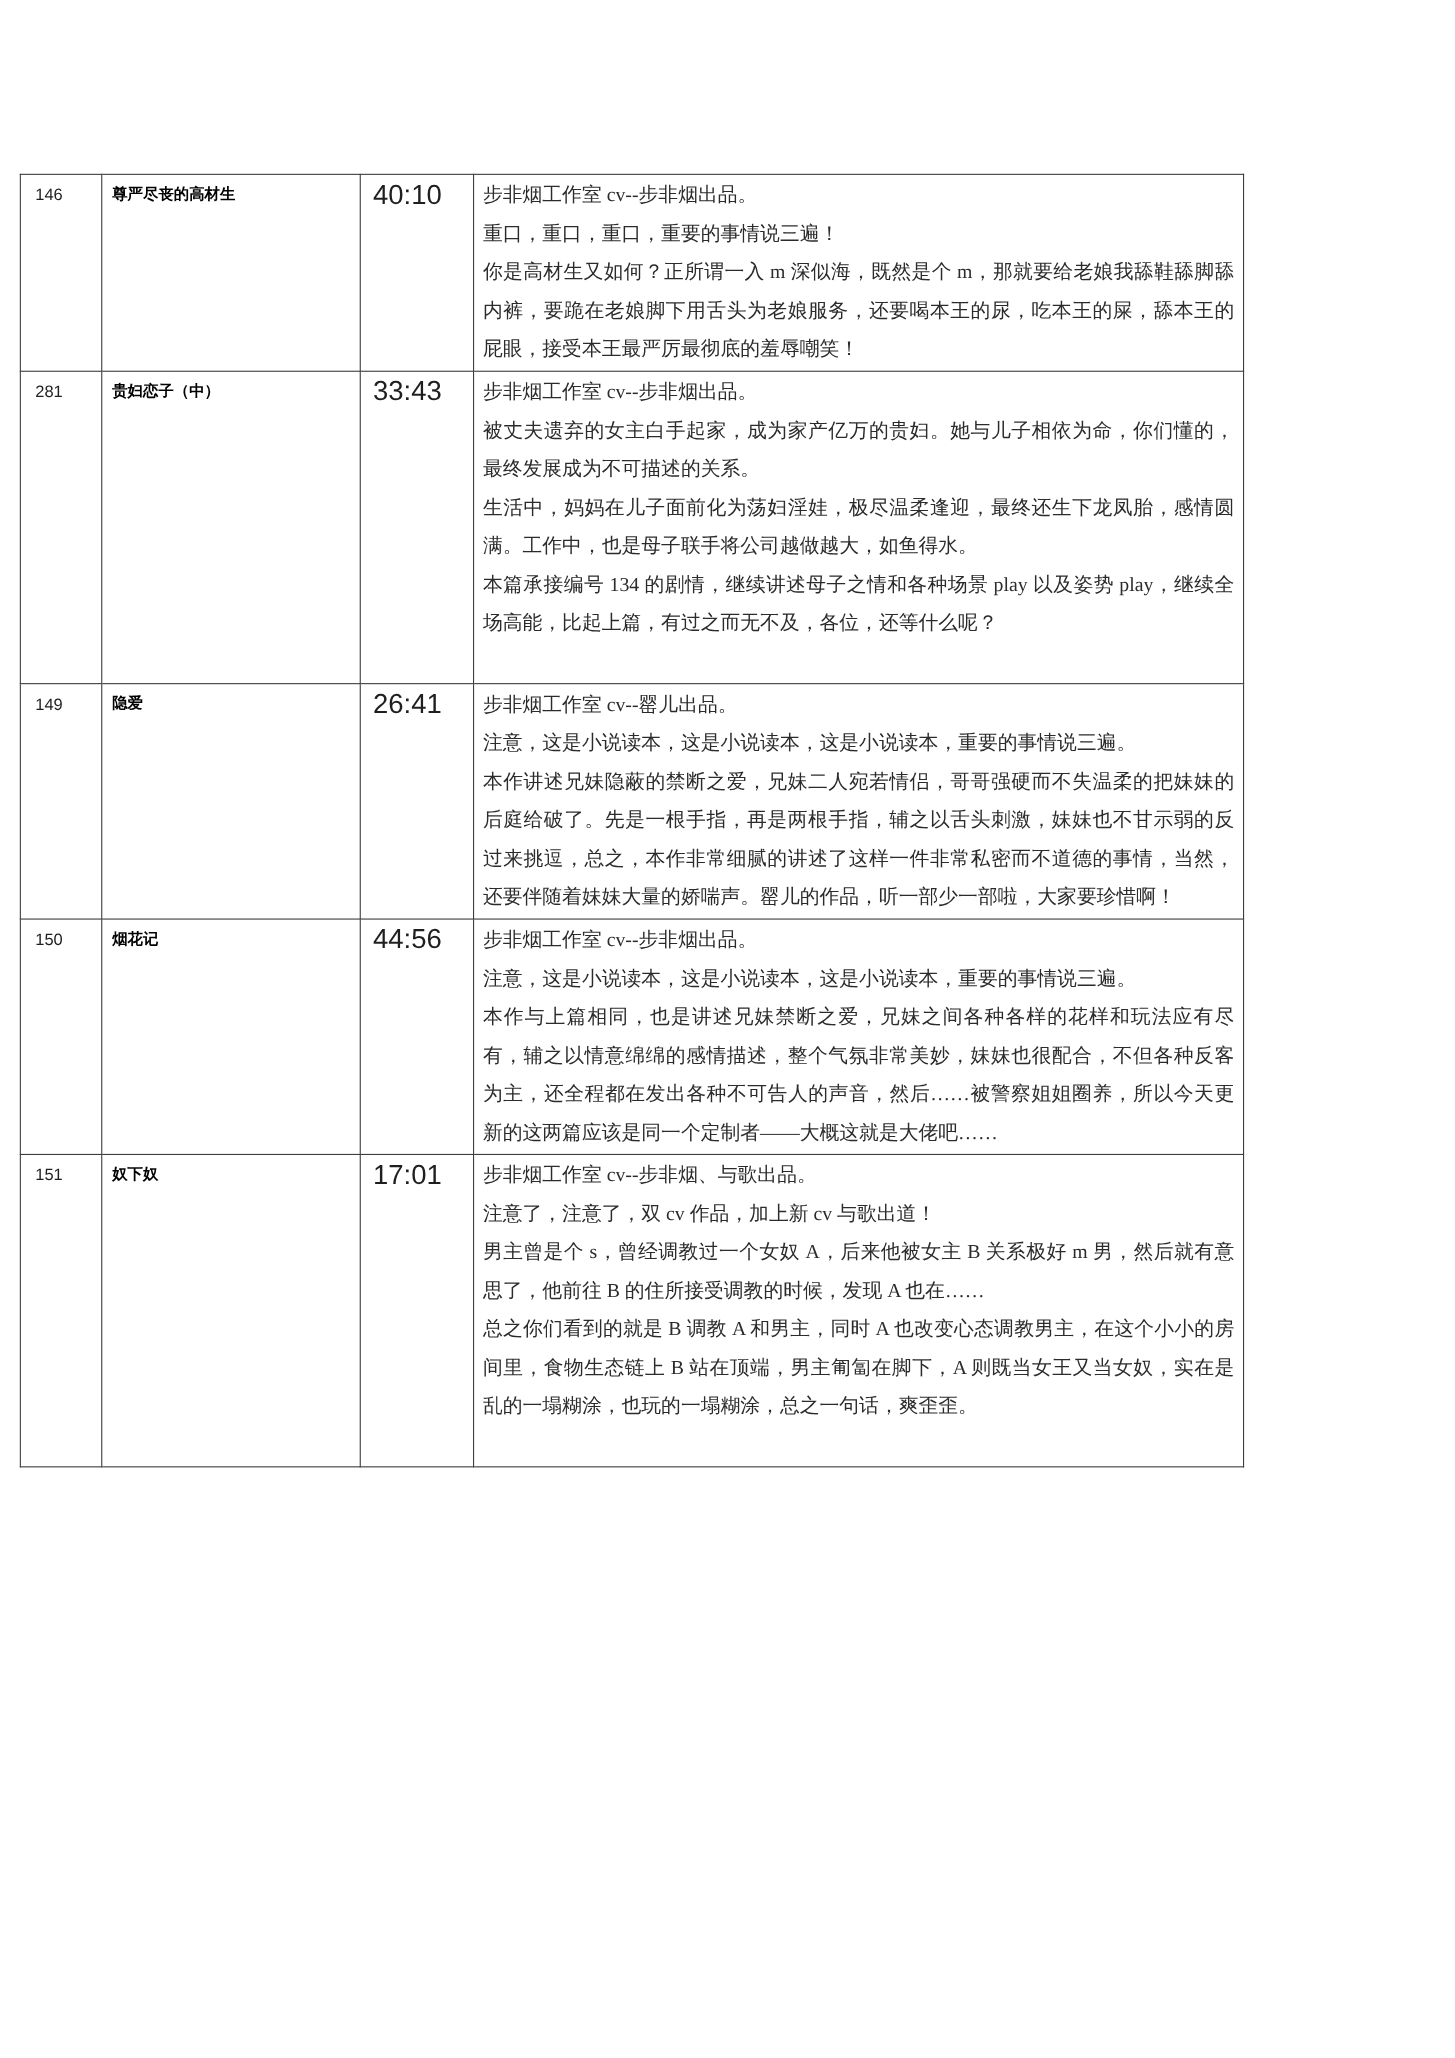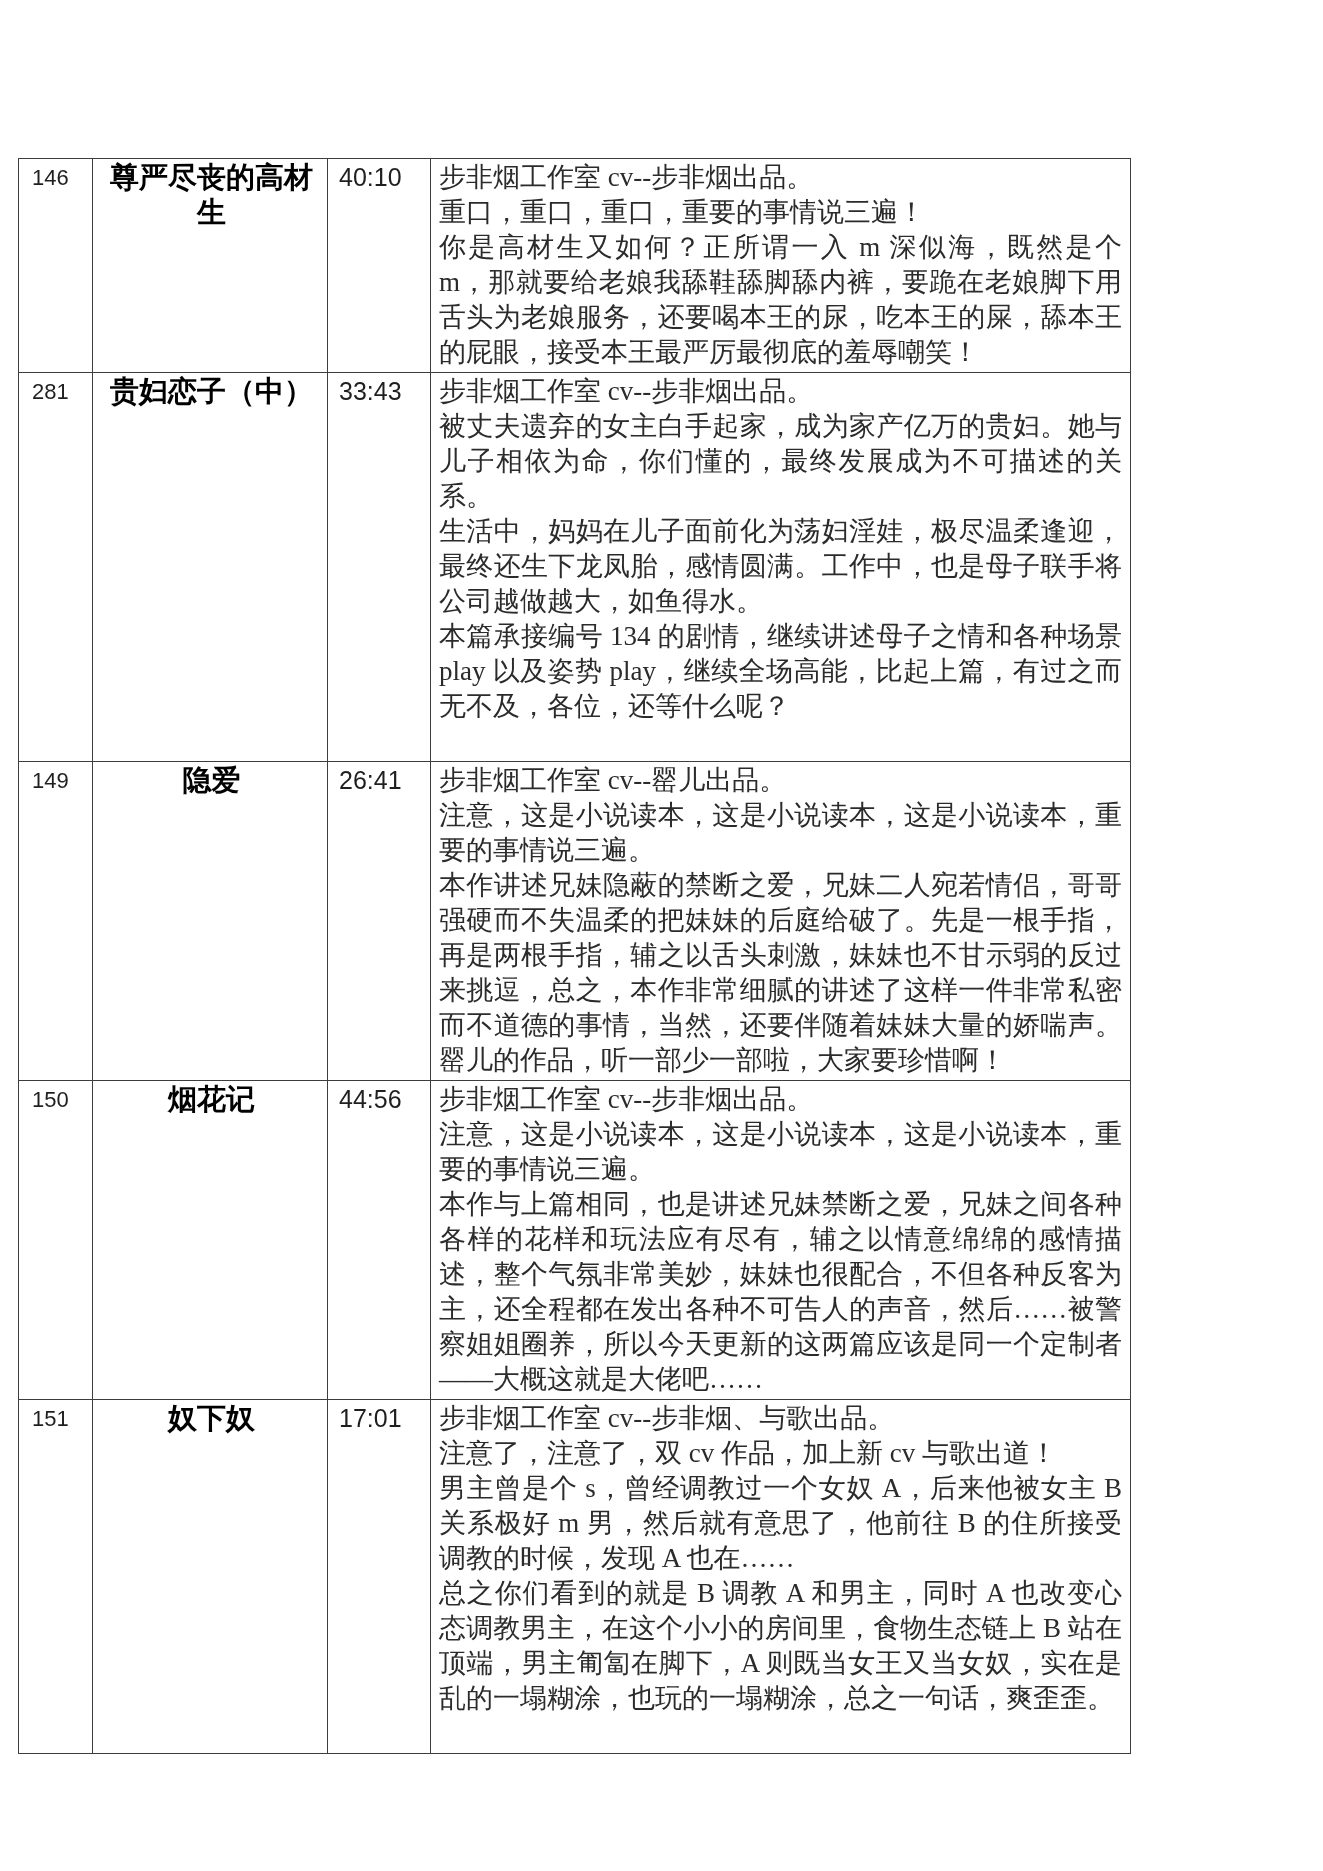--- a/index.html
+++ b/index.html
@@ -26,43 +26,42 @@
     table-layout: fixed;
     width: 1112px;
   }
   table.episodes td {
     border: 1.5px solid #3d3d3d;
     vertical-align: top;
     padding: 1px 0 2px 0;
   }
   .cell-num {
     font-family: "Liberation Sans", "DejaVu Sans", sans-serif;
-    font-size: 22px;
+    font-size: 15px;
     line-height: 35px;
     padding-left: 13px !important;
     color: #1f1f1f;
   }
   .cell-title {
     font-weight: bold;
-    font-size: 29px;
+    font-size: 14px;
     line-height: 35px;
     padding-left: 9px !important;
     padding-right: 6px !important;
     color: #000000;
-    text-align: center;
   }
   .cell-time {
     font-family: "Liberation Sans", "DejaVu Sans", sans-serif;
     font-size: 25px;
     line-height: 35px;
     padding-left: 11px !important;
     color: #1f1f1f;
   }
   .cell-desc {
-    font-size: 27px;
+    font-size: 18px;
     line-height: 35px;
     padding: 1px 8px 2px 8px !important;
     text-align: justify;
     color: #2b2b2b;
   }
   .cell-desc p {
     margin: 0;
   }
   .cell-desc p.blank {
     min-height: 35px;

